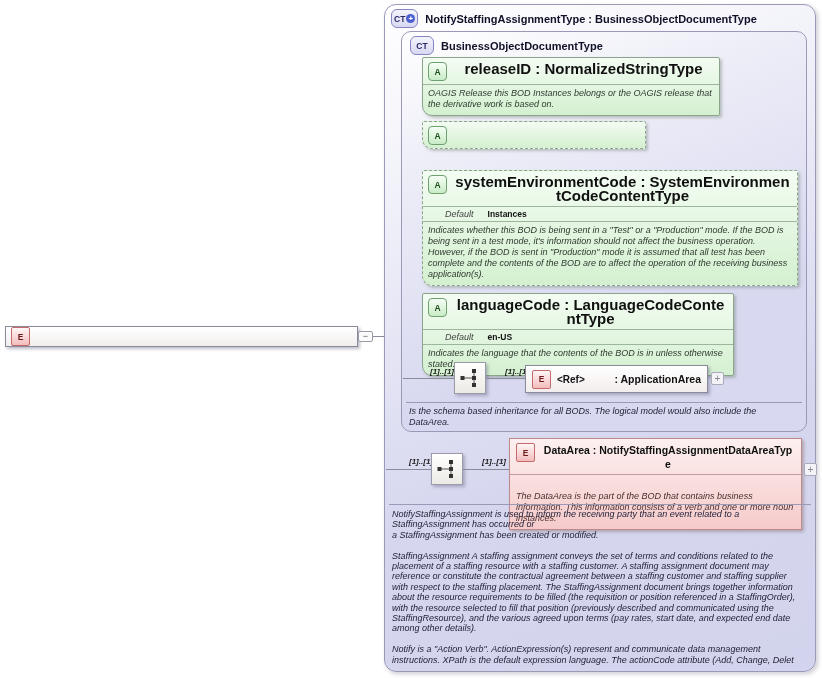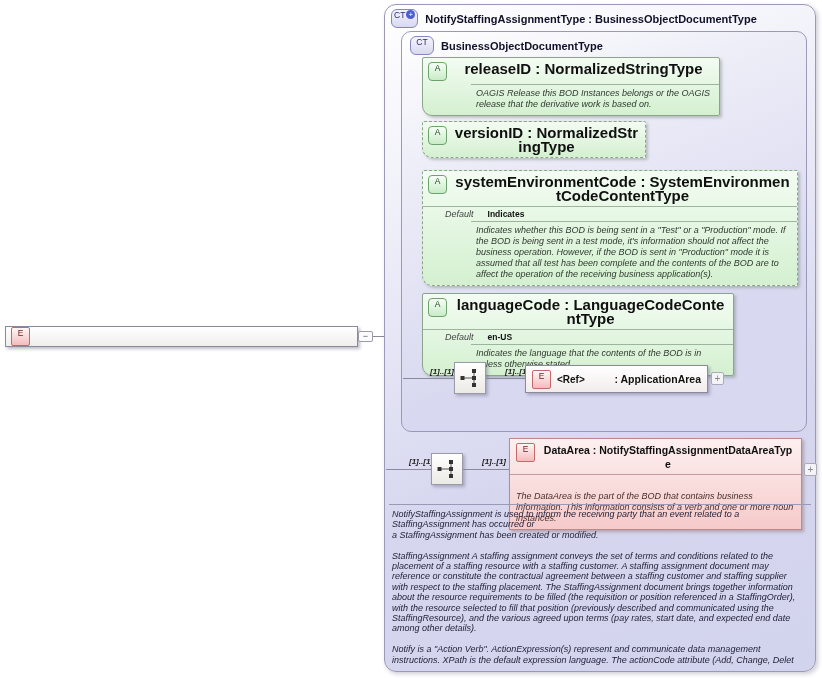--- a/index.html
+++ b/index.html
@@ -5,22 +5,22 @@
   html,body { margin:0; padding:0; background:#ffffff; }
   .canvas {
     position:relative; width:822px; height:678px;
     font-family:"Liberation Sans", sans-serif;
     color:#15152a; overflow:hidden; background:#fff;
   }
   .hline { position:absolute; height:1px; background:#8a8a9a; }
 
   
   .badge {
-    display:inline-flex; justify-content:center;
-    font-weight:normal; font-size:8.5px; flex:0 0 auto;
+    display:inline-flex; align-items:center; justify-content:center;
+    font-weight:bold; font-size:8.5px; flex:0 0 auto;
     height:19px; min-width:19px; border-radius:3px;
     box-sizing:border-box;
   }
   .badge-e {
     border:1px solid #c46a6a; color:#6d1a1a;
     background:linear-gradient(to bottom,#fff6f6,#f3bcbc);
     border-radius:2px;
   }
   .badge-a {
     border:1px solid #6fa06f; color:#1d4d1d;
@@ -96,21 +96,21 @@
     line-height:14px; color:#101010; word-break:break-all;
   }
   .attr-default {
     display:flex; gap:14px; align-items:baseline;
     border-top:1px solid #9db49d; padding:2px 22px;
   }
   .def-label { font-style:italic; font-size:9px; color:#444; }
   .def-value { font-weight:bold; font-size:8.5px; color:#111; }
   .attr-desc {
     border-top:1px solid #9db49d; padding:3px 5px 5px 5px;
-    font-style:italic; font-size:9px; line-height:11px; color:#303a30;margin-left:48px;
+    font-style:italic; font-size:9px; line-height:11px; color:#303a30;
   }
 
   
   .seq-icon {
     position:absolute; width:32px; height:32px; box-sizing:border-box;
     border:1px solid #9a9aa8; background:linear-gradient(to bottom,#ffffff,#eceae4);
     box-shadow:2px 2px 3px rgba(90,90,120,.4);
     display:flex; align-items:center; justify-content:center;
   }
   .card {
@@ -192,32 +192,31 @@
         <div class="attr-header">
           <span class="badge badge-a">A</span>
           <span class="attr-title">releaseID : NormalizedStringType</span>
         </div>
         <div class="attr-desc">OAGIS Release this BOD Instances belongs or the OAGIS release that the derivative work is based on.</div>
       </div>
 
       <div class="attr-box dashed" style="left:20px;top:89px;width:224px;">
         <div class="attr-header">
           <span class="badge badge-a">A</span>
-          <span class="attr-title">versionID : NormalizedStringType</span>
         </div>
       </div>
 
       <div class="attr-box dashed" style="left:20px;top:138px;width:376px;">
         <div class="attr-header">
           <span class="badge badge-a">A</span>
           <span class="attr-title">systemEnvironmentCode : SystemEnvironmentCodeContentType</span>
         </div>
         <div class="attr-default">
           <span class="def-label">Default</span>
-          <span class="def-value">Indicates</span>
+          <span class="def-value">Instances</span>
         </div>
         <div class="attr-desc">Indicates whether this BOD is being sent in a "Test" or a "Production" mode. If the BOD is being sent in a test mode, it's information should not affect the business operation. However, if the BOD is sent in "Production" mode it is assumed that all test has been complete and the contents of the BOD are to affect the operation of the receiving business application(s).</div>
       </div>
 
       <div class="attr-box" style="left:20px;top:261px;width:312px;">
         <div class="attr-header">
           <span class="badge badge-a">A</span>
           <span class="attr-title">languageCode : LanguageCodeContentType</span>
         </div>
         <div class="attr-default">
@@ -241,20 +240,22 @@
       </div>
       <div class="hline" style="left:84px;top:346px;width:39px;"></div>
       <div class="card" style="left:95px;top:335px;">[1]..[1]</div>
       <div class="ref-box" style="left:123px;top:333px;width:183px;height:28px;">
         <span class="badge badge-e">E</span>
         <span class="ref-name">&lt;Ref&gt;</span>
         <span class="ref-type">: ApplicationArea</span>
       </div>
       <div class="expand-btn" style="left:309px;top:340px;">+</div>
 
+      <div class="inner-footer">Is the schema based inheritance for all BODs. The logical model would also include the
+DataArea.</div>
     </div>
 
     <div class="hline" style="left:1px;top:464px;width:45px;"></div>
     <div class="card" style="left:16px;top:452px;">[1]..[1]</div>
     <div class="seq-icon" style="left:46px;top:448px;">
       <svg width="26" height="26" viewBox="0 0 26 26">
         <line x1="6" y1="13" x2="17" y2="13" stroke="#555" stroke-width="1"></line>
         <line x1="17" y1="6" x2="17" y2="20" stroke="#555" stroke-width="1"></line>
         <rect x="3.5" y="11" width="4" height="4" fill="#333"></rect>
         <rect x="15" y="4" width="4" height="4" fill="#333"></rect>

